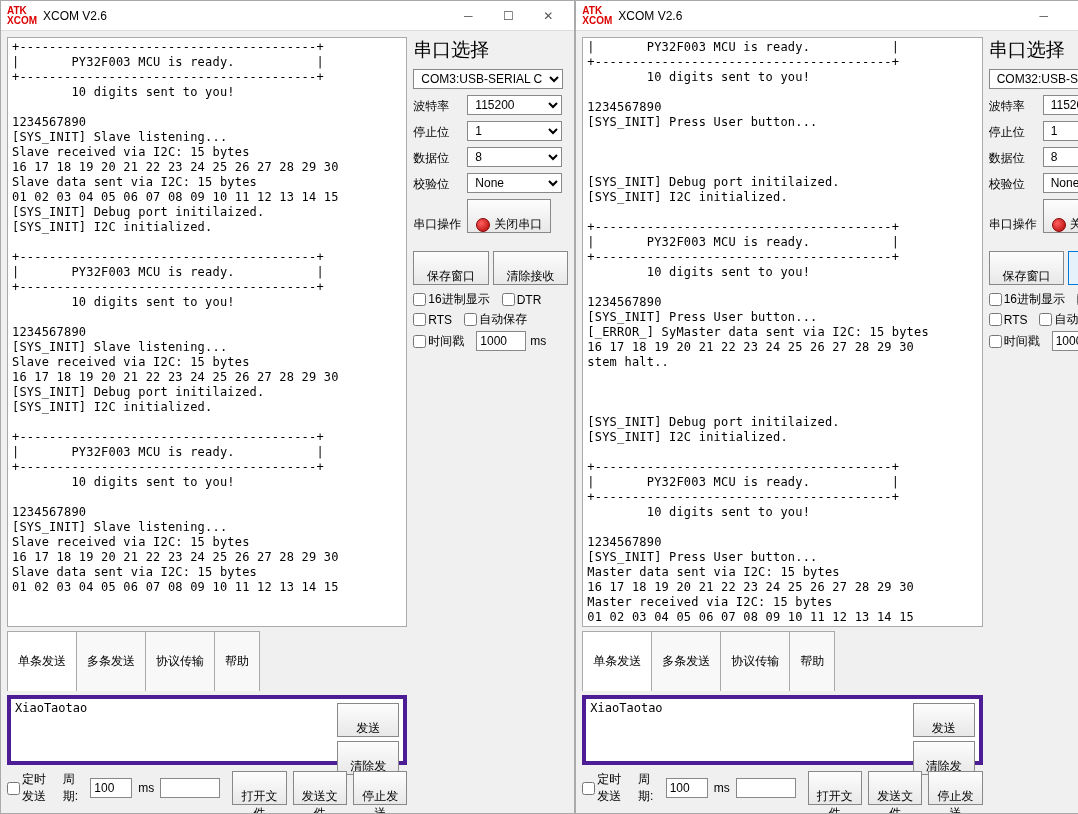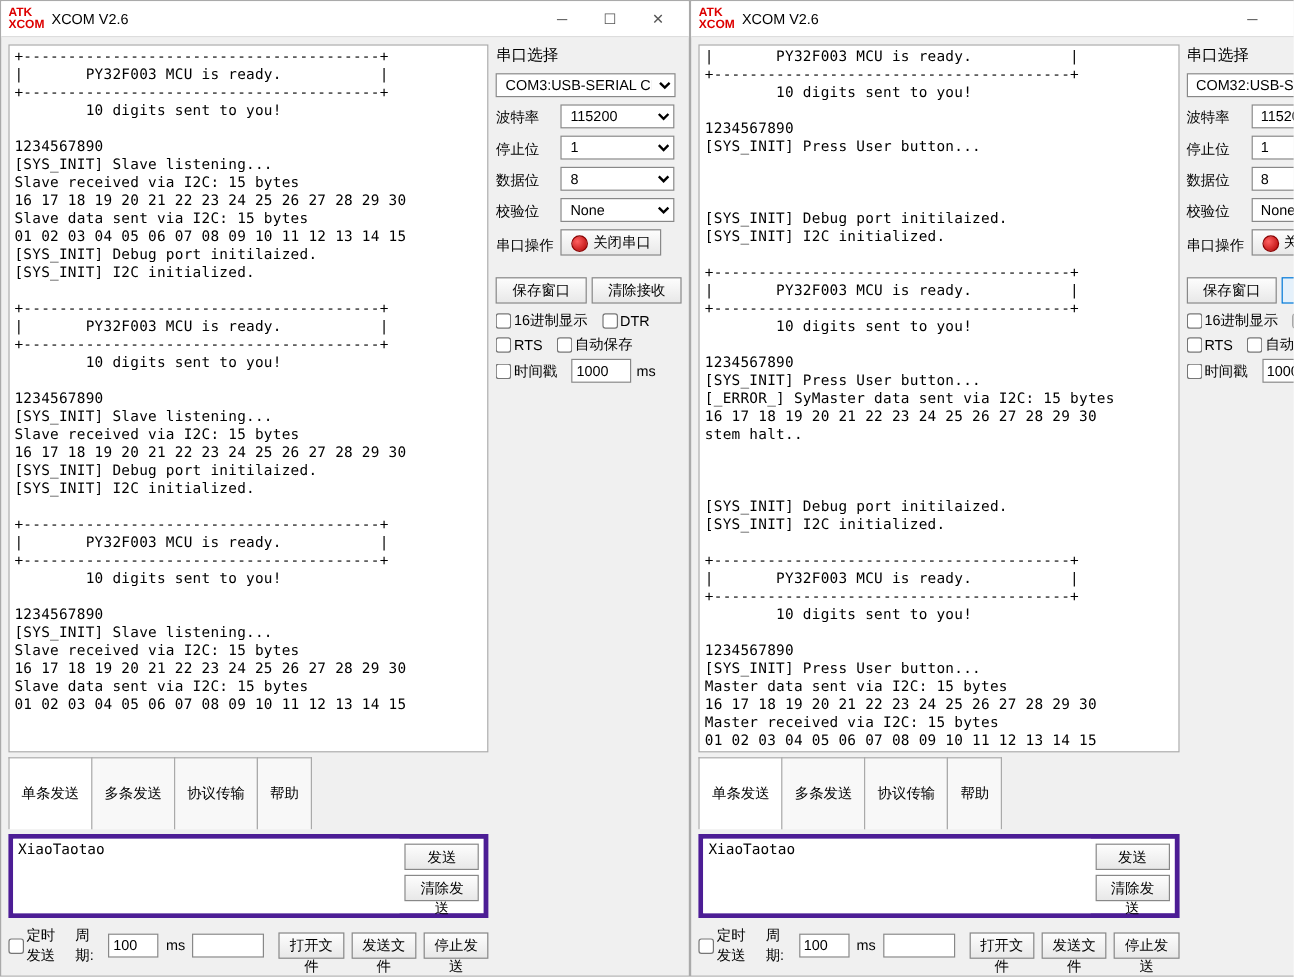--- a/index.html
+++ b/index.html
@@ -46,37 +46,37 @@
   letter-spacing: 0.2px;
 }
 .tabs { display: flex; background: #f0f0f0; }
 .tab { padding: 21px 10px; border: 1px solid #aaa; border-bottom: none; background: #f8f8f8; font-size: 12px; margin-right: -1px; cursor: pointer; }
 .tab.active { background: #fff; }
 .sendarea { background: #fff; border: 4px solid #4c1d95; height: 70px; display: flex; }
 .sendtext { flex: 1; border: none; padding: 2px 4px; font-family: "SimSun", monospace; font-size: 12px; resize: none; outline: none; }
 .sendbtns { width: 70px; display: flex; flex-direction: column; padding: 4px; gap: 4px; }
 .bottomrow { display: flex; align-items: center; gap: 6px; padding: 2px 0; }
 .bottomrow .spacer { flex: 1; }
-label.section { font-size: 13px; font-weight: 500; }
+label.section { font-size: 19px; font-weight: 500; }
 .row { display: flex; align-items: flex-end; gap: 4px; }
 .row .lbl { width: 50px; font-size: 12px; }
 select, input[type=text], input.small {
   border: 1px solid #888;
   background: #fff;
   font-size: 12px;
   padding: 1px 3px;
   height: 20px;
 }
 select.full { width: 150px; }
 select.val, input.val { width: 95px; }
 button {
   border: 1px solid #888;
   background: linear-gradient(#fdfdfd,#e8e8e8);
   font-size: 12px;
-  padding: 2px 8px;
+  padding: 16px 8px;
   height: 22px;
   cursor: pointer;
 }
 button.hl { border: 1px solid #0078d7; background: #e5f1fb; }
 .btnrow { display: flex; gap: 4px; }
 .btnrow button { flex: 1; }
 .chkrow { display: flex; align-items: center; gap: 2px; font-size: 12px; }
 .chkcol { display: flex; flex-direction: column; gap: 3px; }
 .chkcol .line { display: flex; gap: 12px; align-items: center; }
 input[type=checkbox] { vertical-align: middle; }

